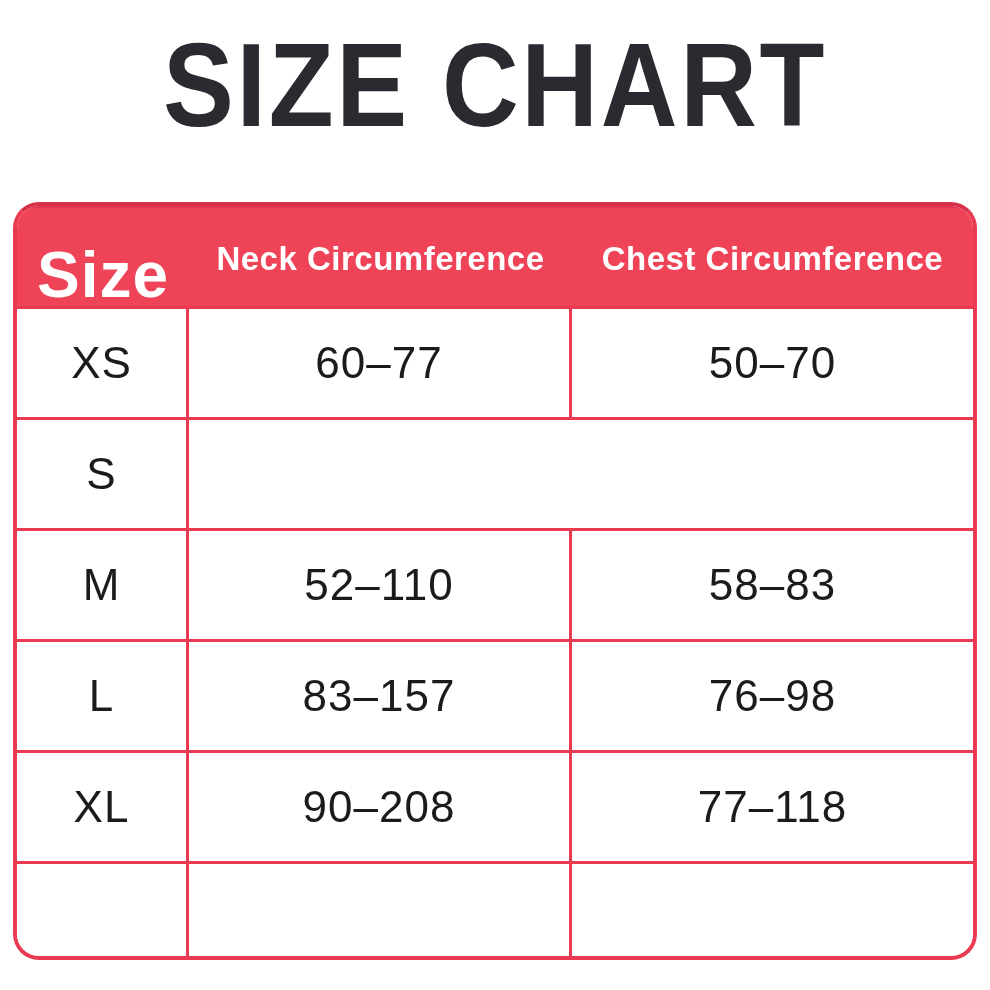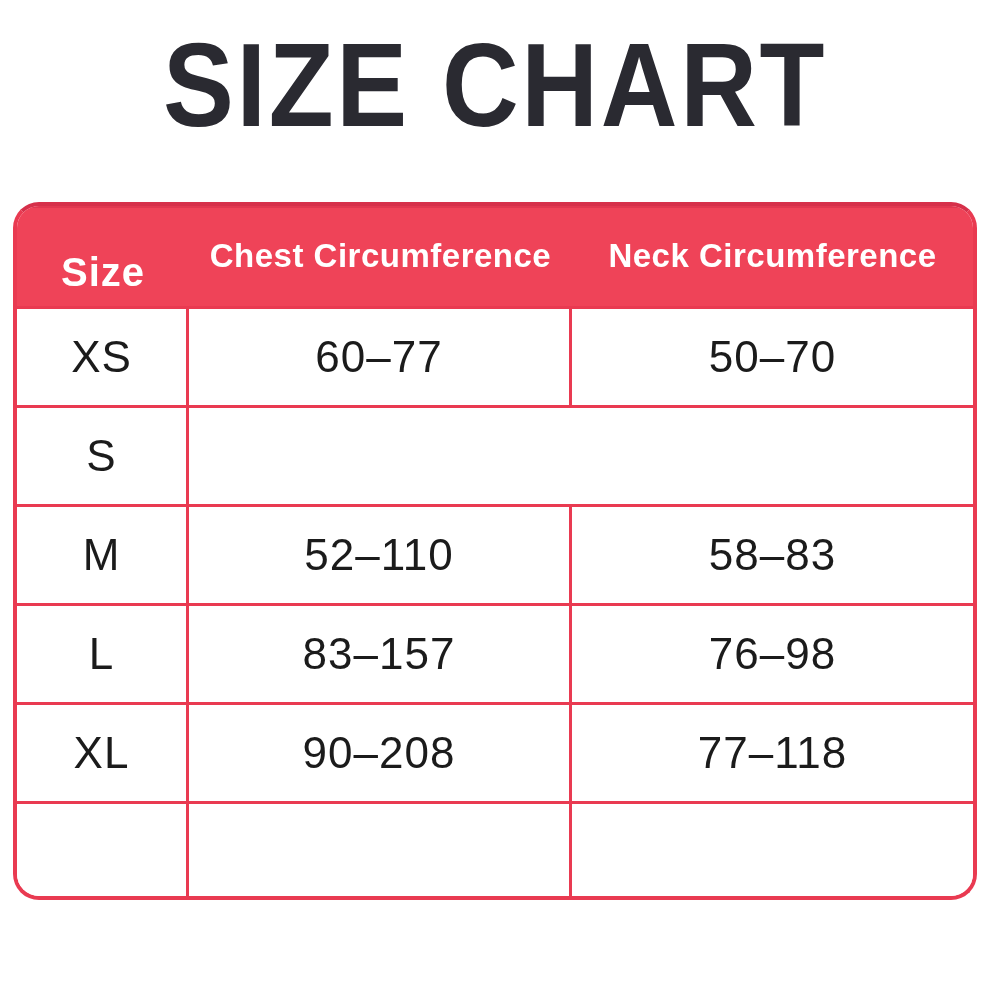--- a/index.html
+++ b/index.html
@@ -56,29 +56,29 @@
   .hcell{
     display:flex;
     align-items:center;
     justify-content:center;
     color:var(--header-text);
     font-weight:700;
     font-size:33px;
     letter-spacing:.5px;
     white-space:nowrap;
   }
-  .hcell.hsize{font-size:40px;letter-spacing:1px;margin-top:32px;}
+  .hcell.hsize{font-size:64px;letter-spacing:1px;margin-top:32px;}
   .row{
     display:grid;
     grid-template-columns:172px 383px 1fr;
     border-top:3px solid var(--border-red);
     background:#fff;
   }
   .cell{
-    height:96px;
+    height:108px;
     display:flex;
     align-items:center;
     justify-content:center;
     font-size:44px;
     color:var(--body-text);
     letter-spacing:1px;
     white-space:nowrap;
   }
   .row .cell:nth-child(1),
   .row .cell:nth-child(2){
@@ -87,22 +87,22 @@
   .row--last .cell{height:92px;}
 </style>
 </head>
 <body>
 
 <h1 class="title">SIZE CHART</h1>
 
 <div class="size-table">
   <div class="header-row">
     <div class="hcell hsize">Size</div>
+    <div class="hcell">Neck Circumference</div>
     <div class="hcell">Chest Circumference</div>
-    <div class="hcell">Neck Circumference</div>
   </div>
 
   <div class="row">
     <div class="cell">XS</div>
     <div class="cell">60–77</div>
     <div class="cell">50–70</div>
   </div>
 
   <div class="row">
     <div class="cell">S</div>

